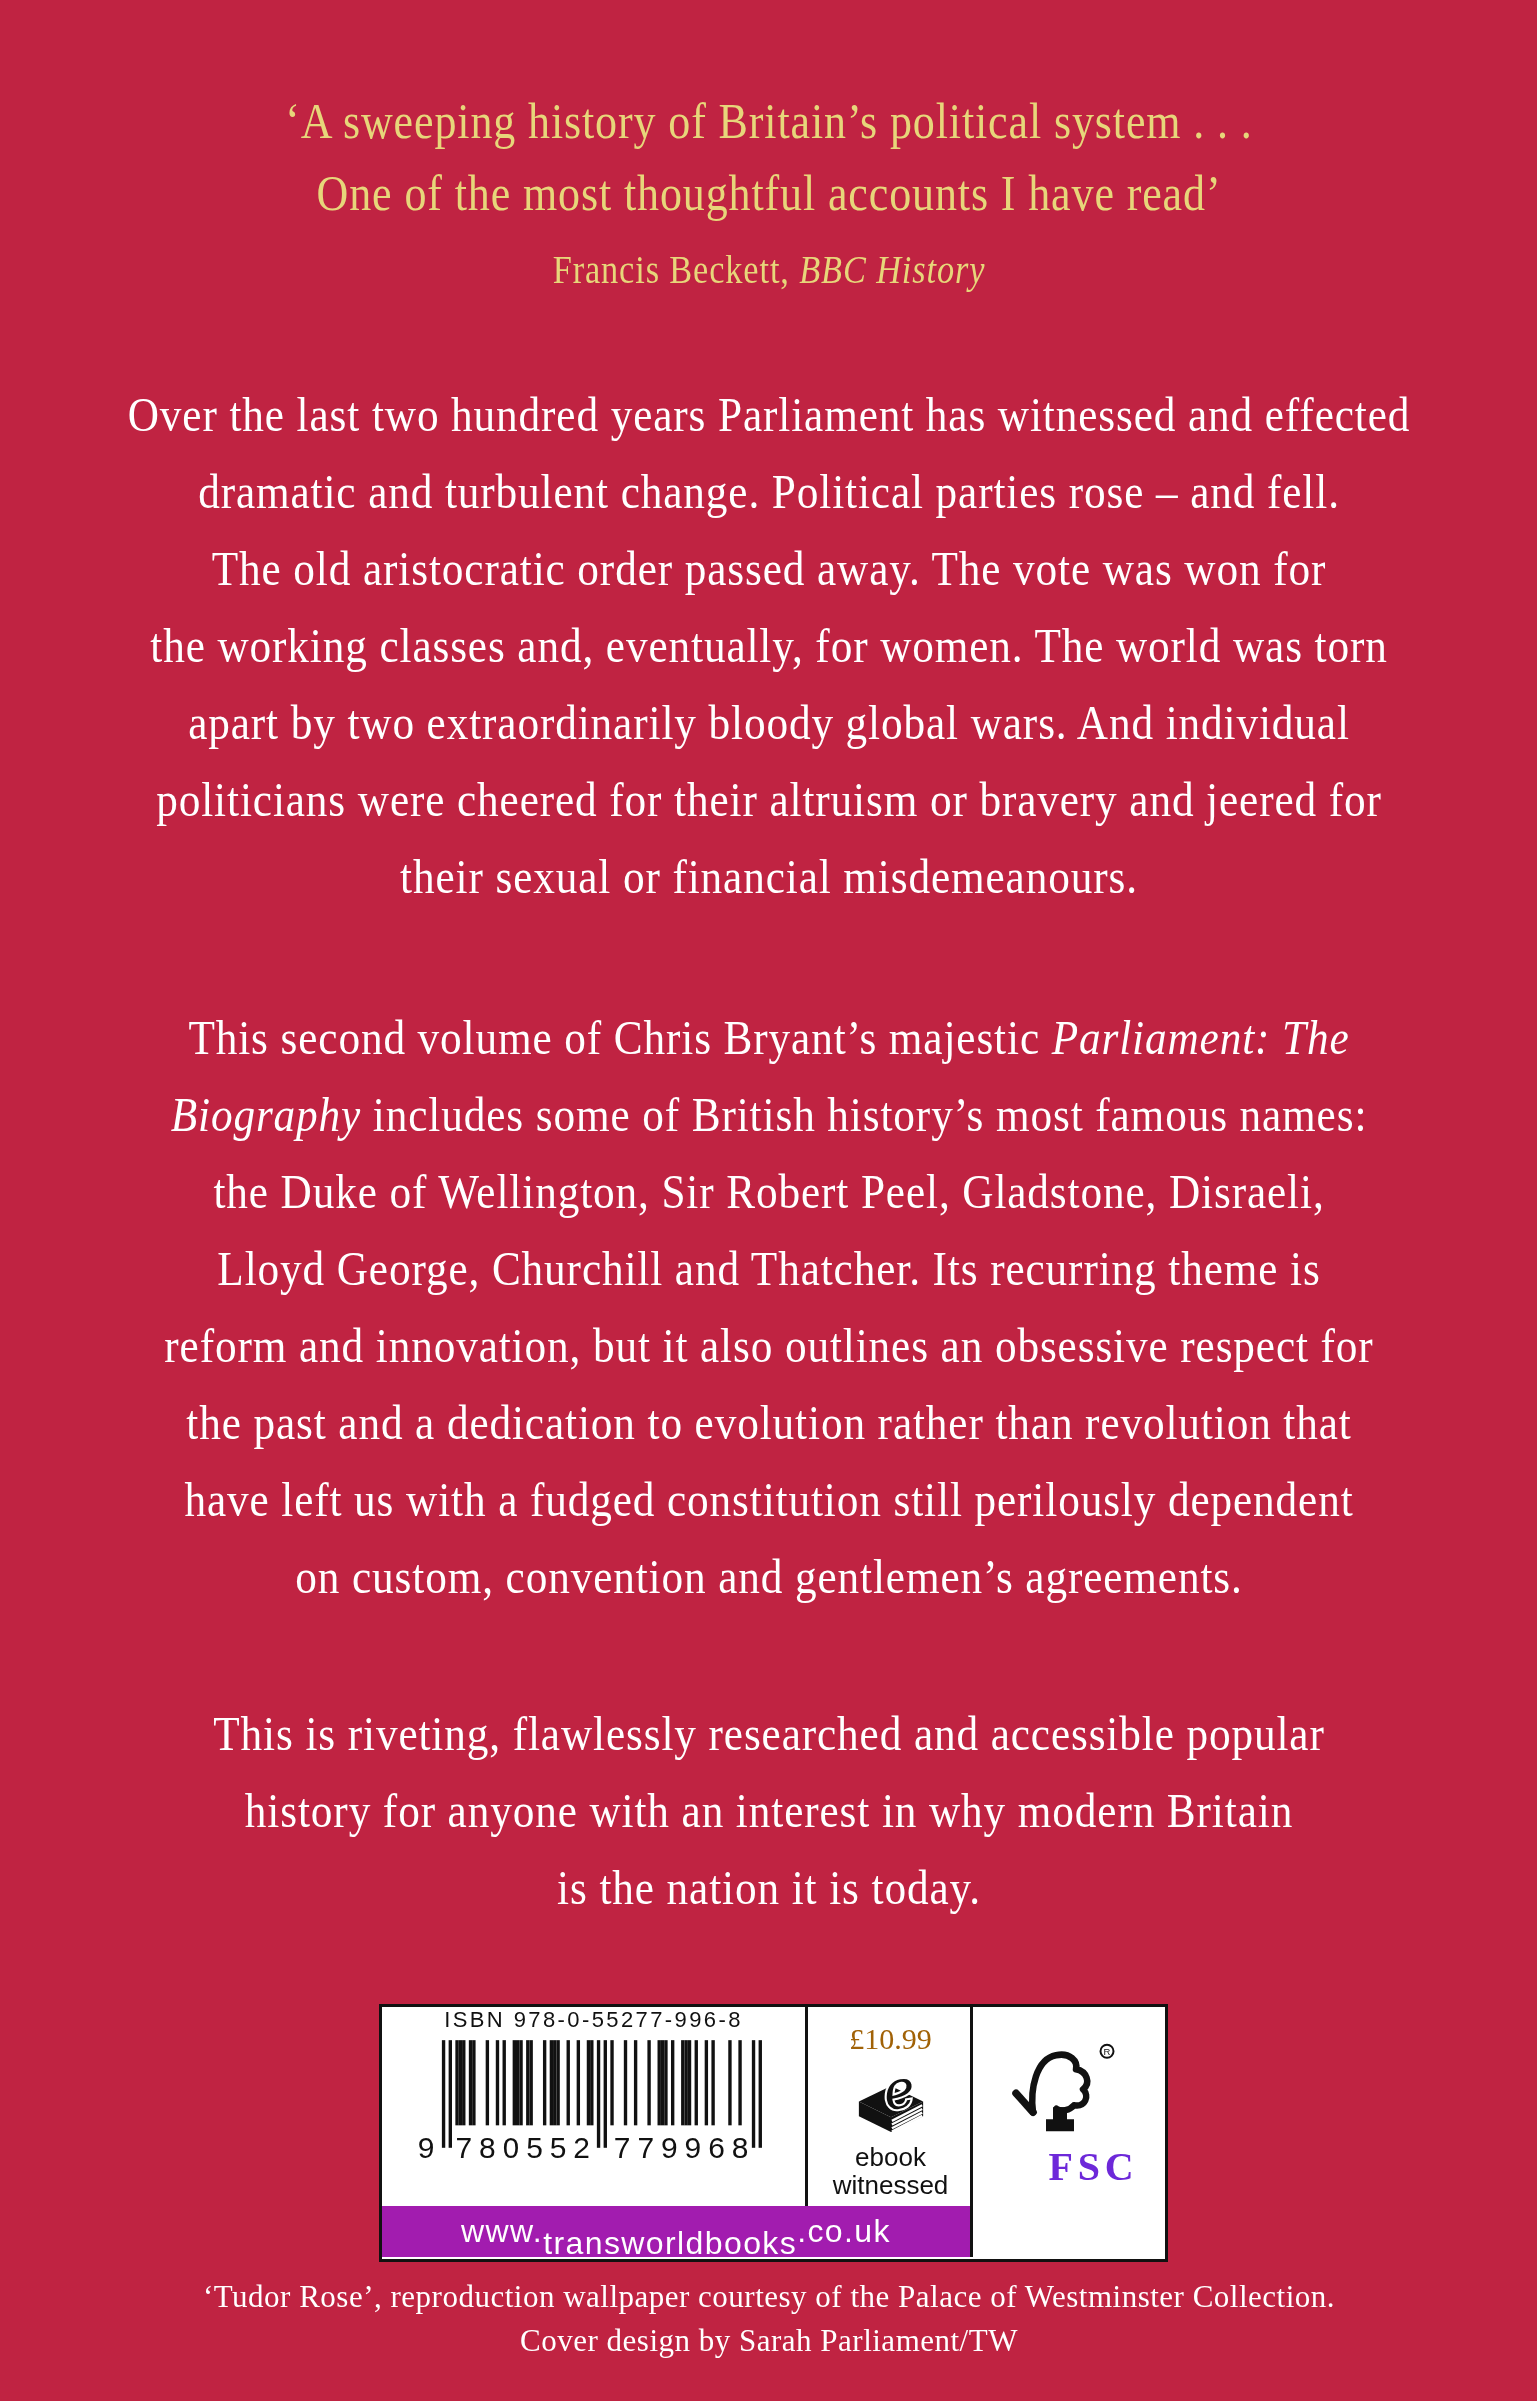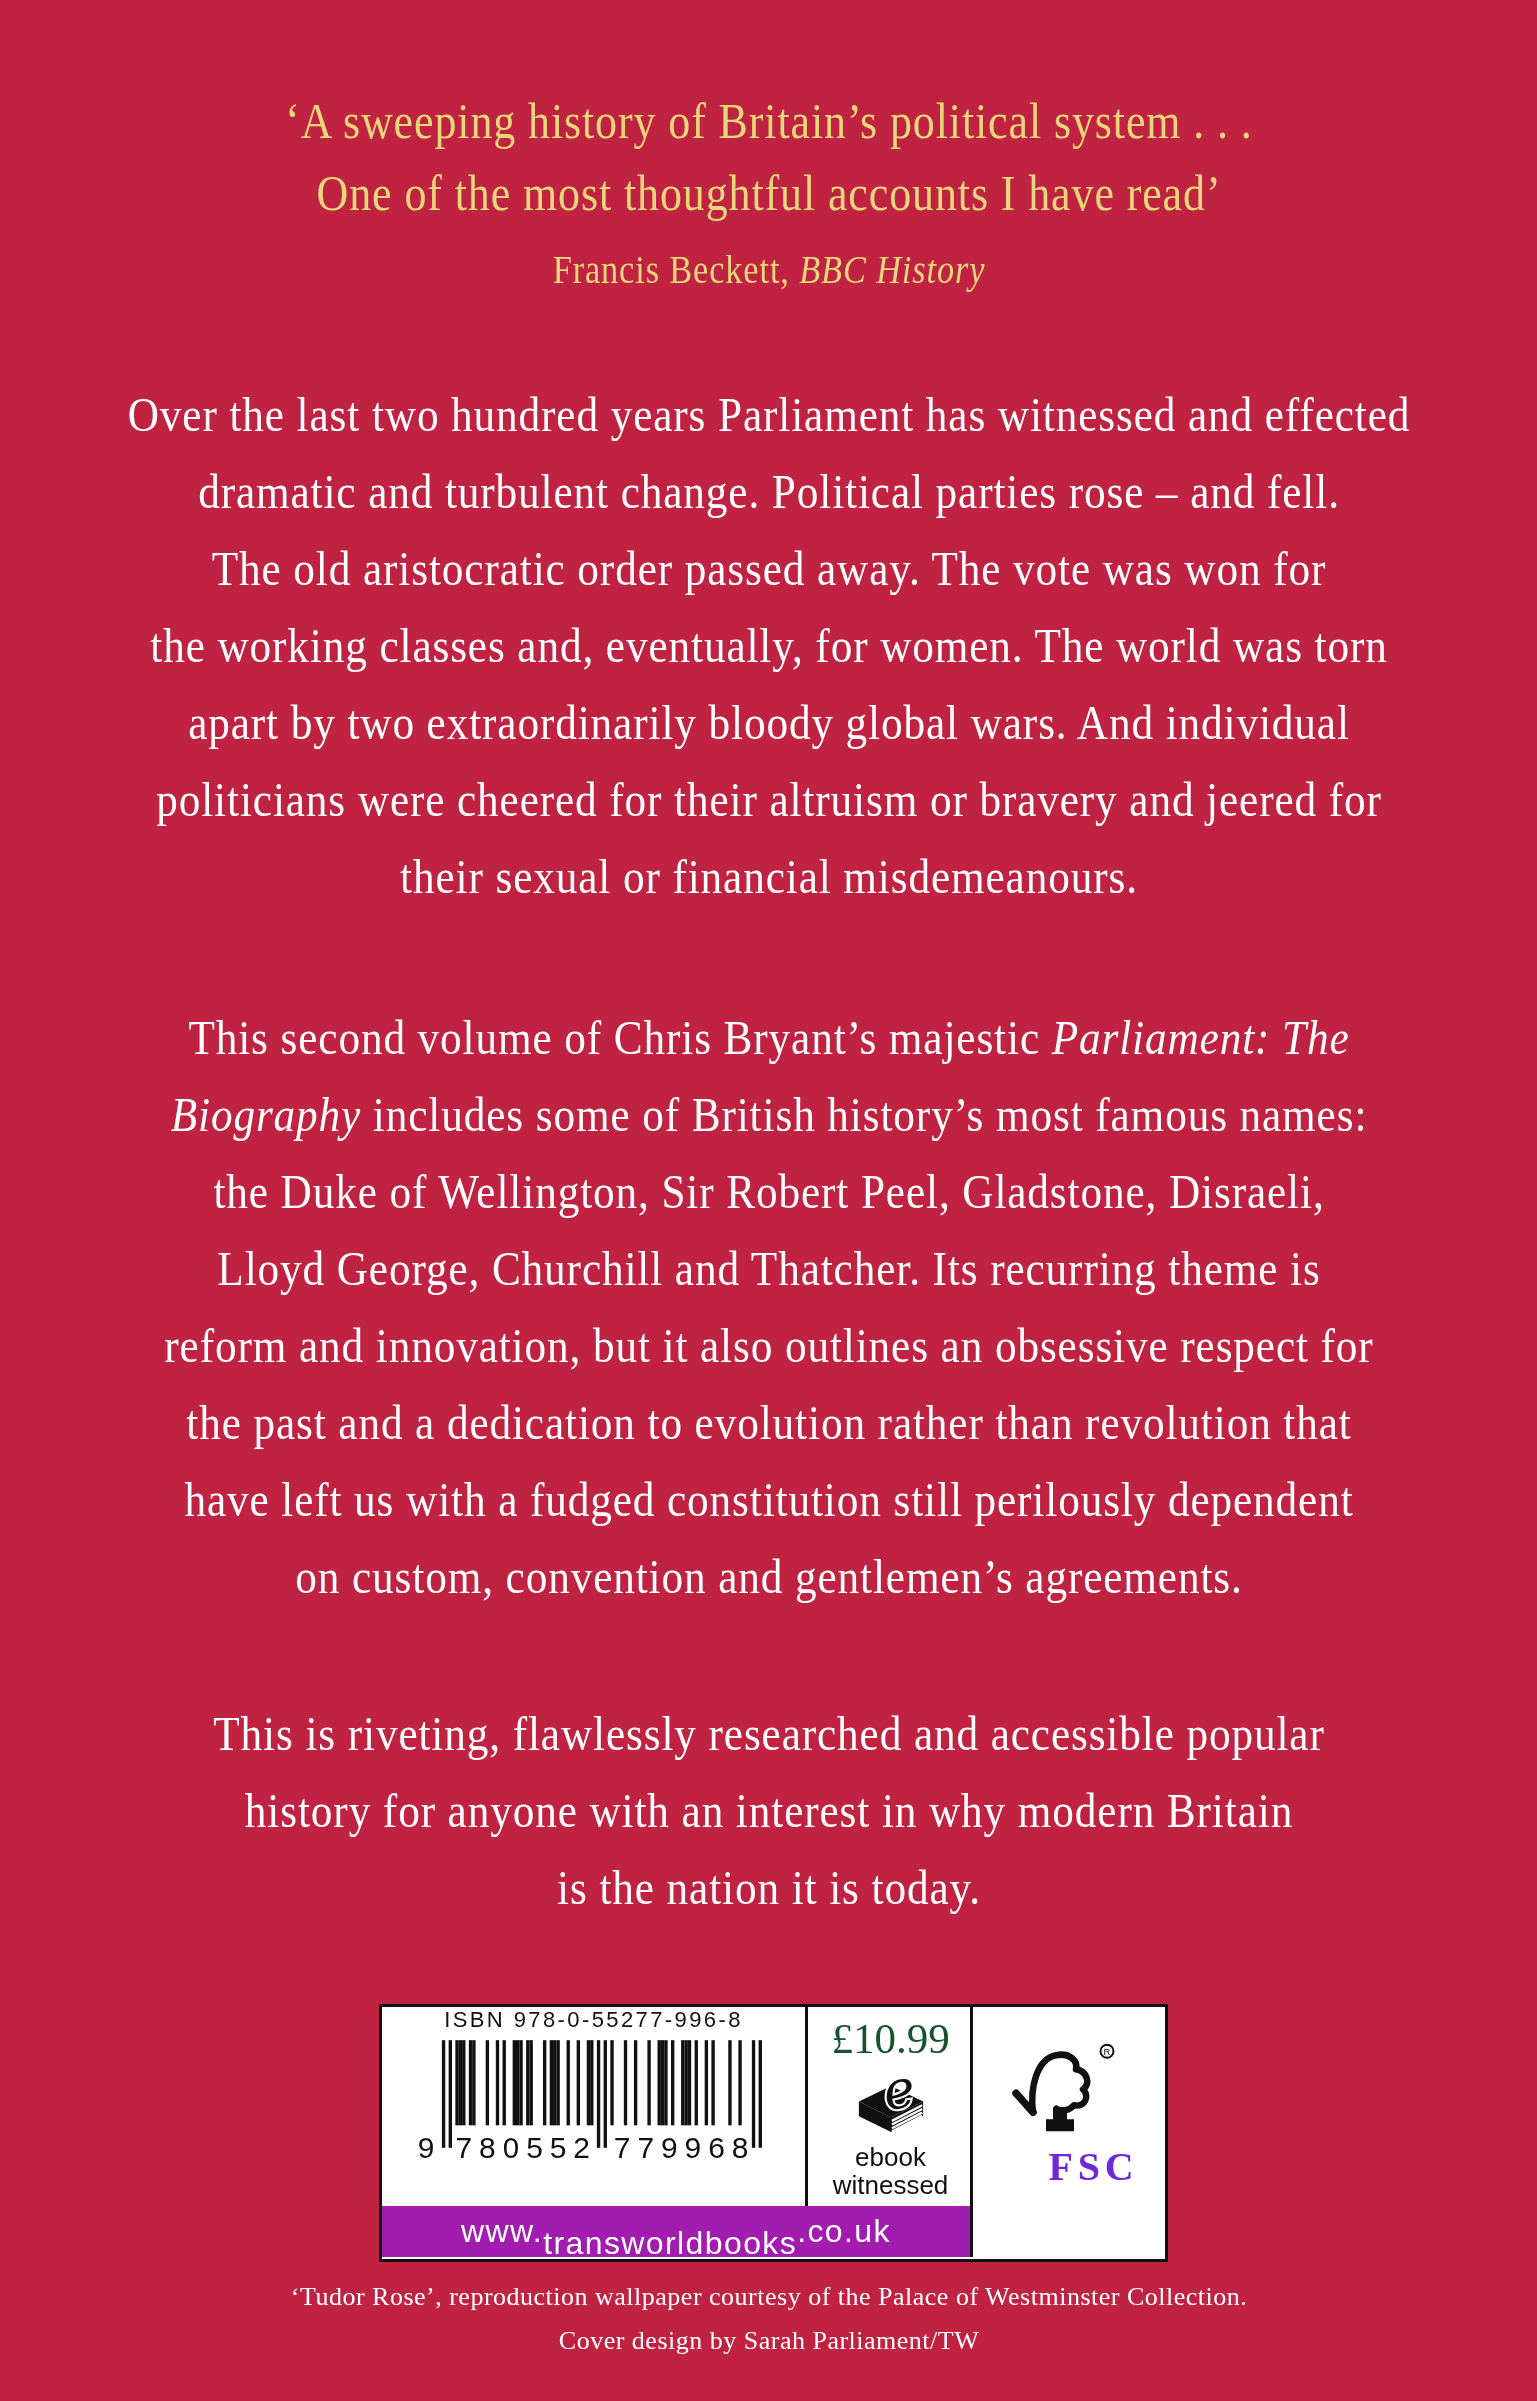--- a/index.html
+++ b/index.html
@@ -52,21 +52,21 @@
     font-family: "Liberation Sans", sans-serif;
     font-size: 22px; letter-spacing: 2.4px; color: #111;
     white-space: nowrap;
   }
   #barcode-svg { display: block; margin: 6.7px auto 0; fill: #111; }
   #barcode-svg text {
     font-family: "Liberation Sans", sans-serif;
     font-size: 64px;
   }
   #panel-price { left: 429px; width: 159px; height: 199px; padding-top: 10.6px; }
-  .price { font-size: 43px; line-height: 42px; color: #14532d; }
+  .price { font-size: 30px; line-height: 42px; color: #a16207; }
   #ebook-logo { display: block; margin: 4.8px auto 0; }
   .ebook-label {
     font-family: "Liberation Sans", sans-serif;
     font-size: 26px; line-height: 26px; color: #111; margin-top: 1.9px;
   }
   #panel-fsc { left: 588px; width: 193px; height: 250px; border-left: 3.8px solid #111; padding-top: 27px; }
   #fsc-logo { display: block; margin: 0 auto; }
   .fsc-label {
     font-size: 40px; font-weight: bold; letter-spacing: 4.8px;
     color: #6d28d9; margin-top: 1px; text-indent: 4.8px; padding-left: 46px;
@@ -76,21 +76,21 @@
     left: 0; top: 199px; width: 588px; height: 51px;
     background: #a21caf; color: #ffffff;
     display: flex; align-items: center; justify-content: center;
     font-family: "Liberation Sans", sans-serif;
     font-size: 32px; letter-spacing: 1.4px; white-space: nowrap;
   }
   #website-bar .b { font-weight: normal; margin-top: 23px; }
 
   
   #credits { top: 2275px; color: #ffffff; }
-  #credits .credit-line { font-size: 26px; line-height: 44px; letter-spacing: 0.5px; }
+  #credits .credit-line { font-size: 31px; line-height: 44px; letter-spacing: 0.5px; }
 </style>
 </head>
 <body>
 
 <div id="page">
 
   <div id="quote-block" class="textblock condense">
     <div class="quote-line">‘A sweeping history of Britain’s political system . . .</div>
     <div class="quote-line">One of the most thoughtful accounts I have read’</div>
     <div class="attribution"><span>Francis Beckett, </span><em>BBC History</em></div>

